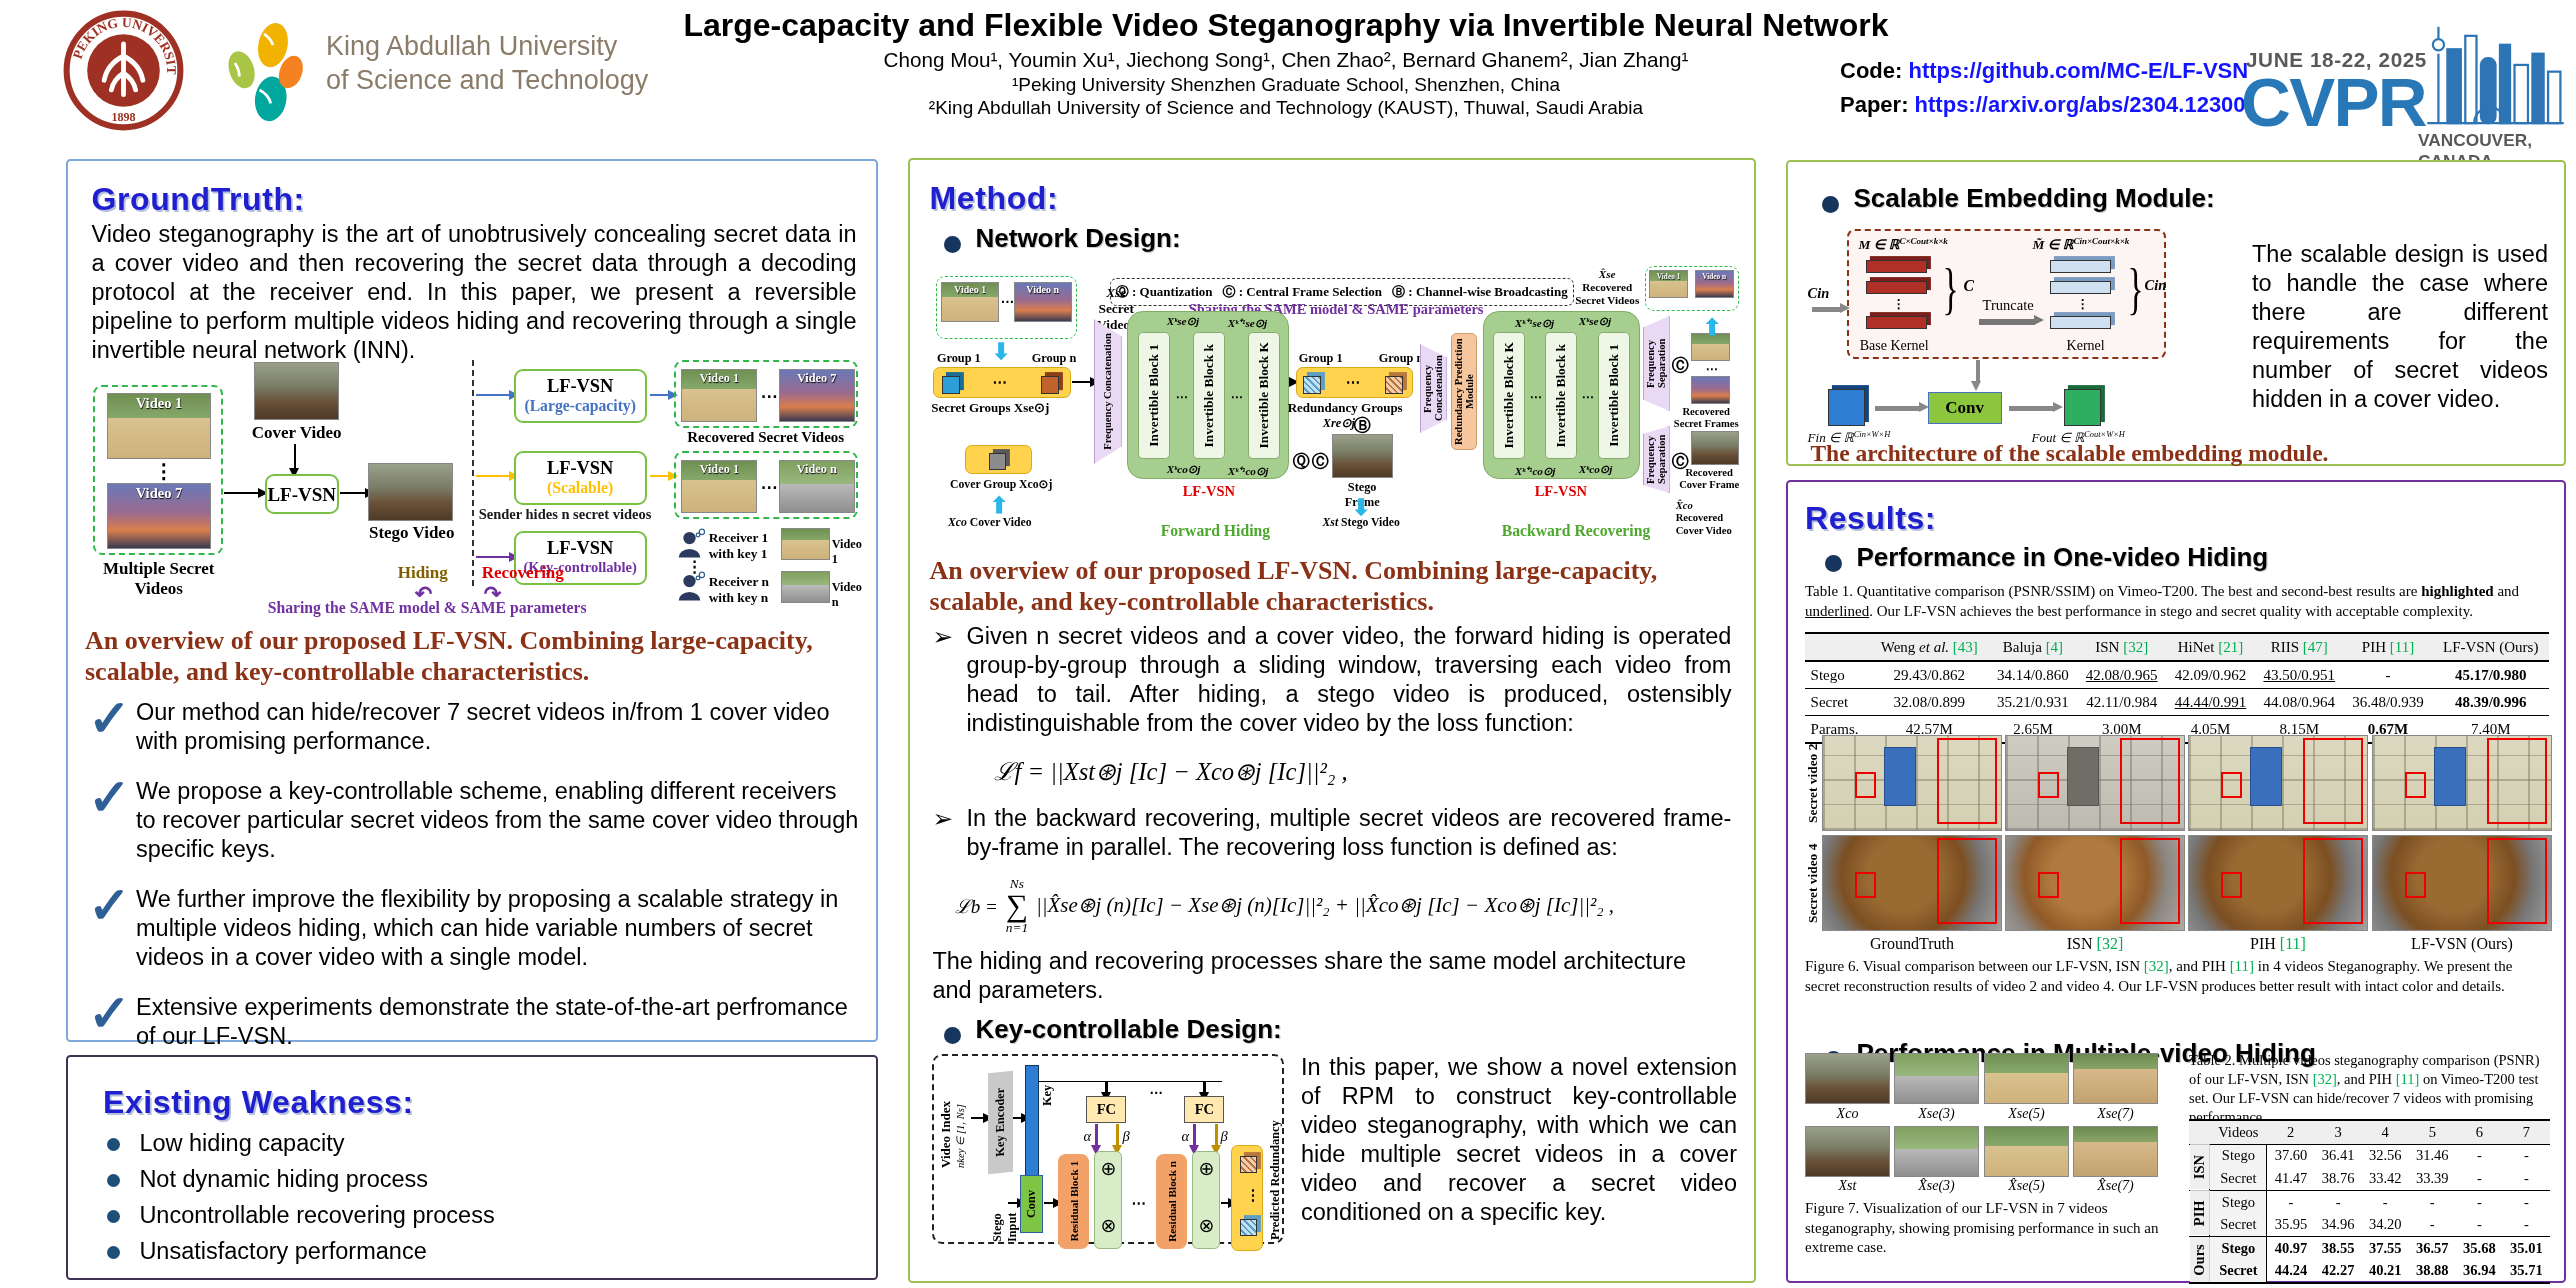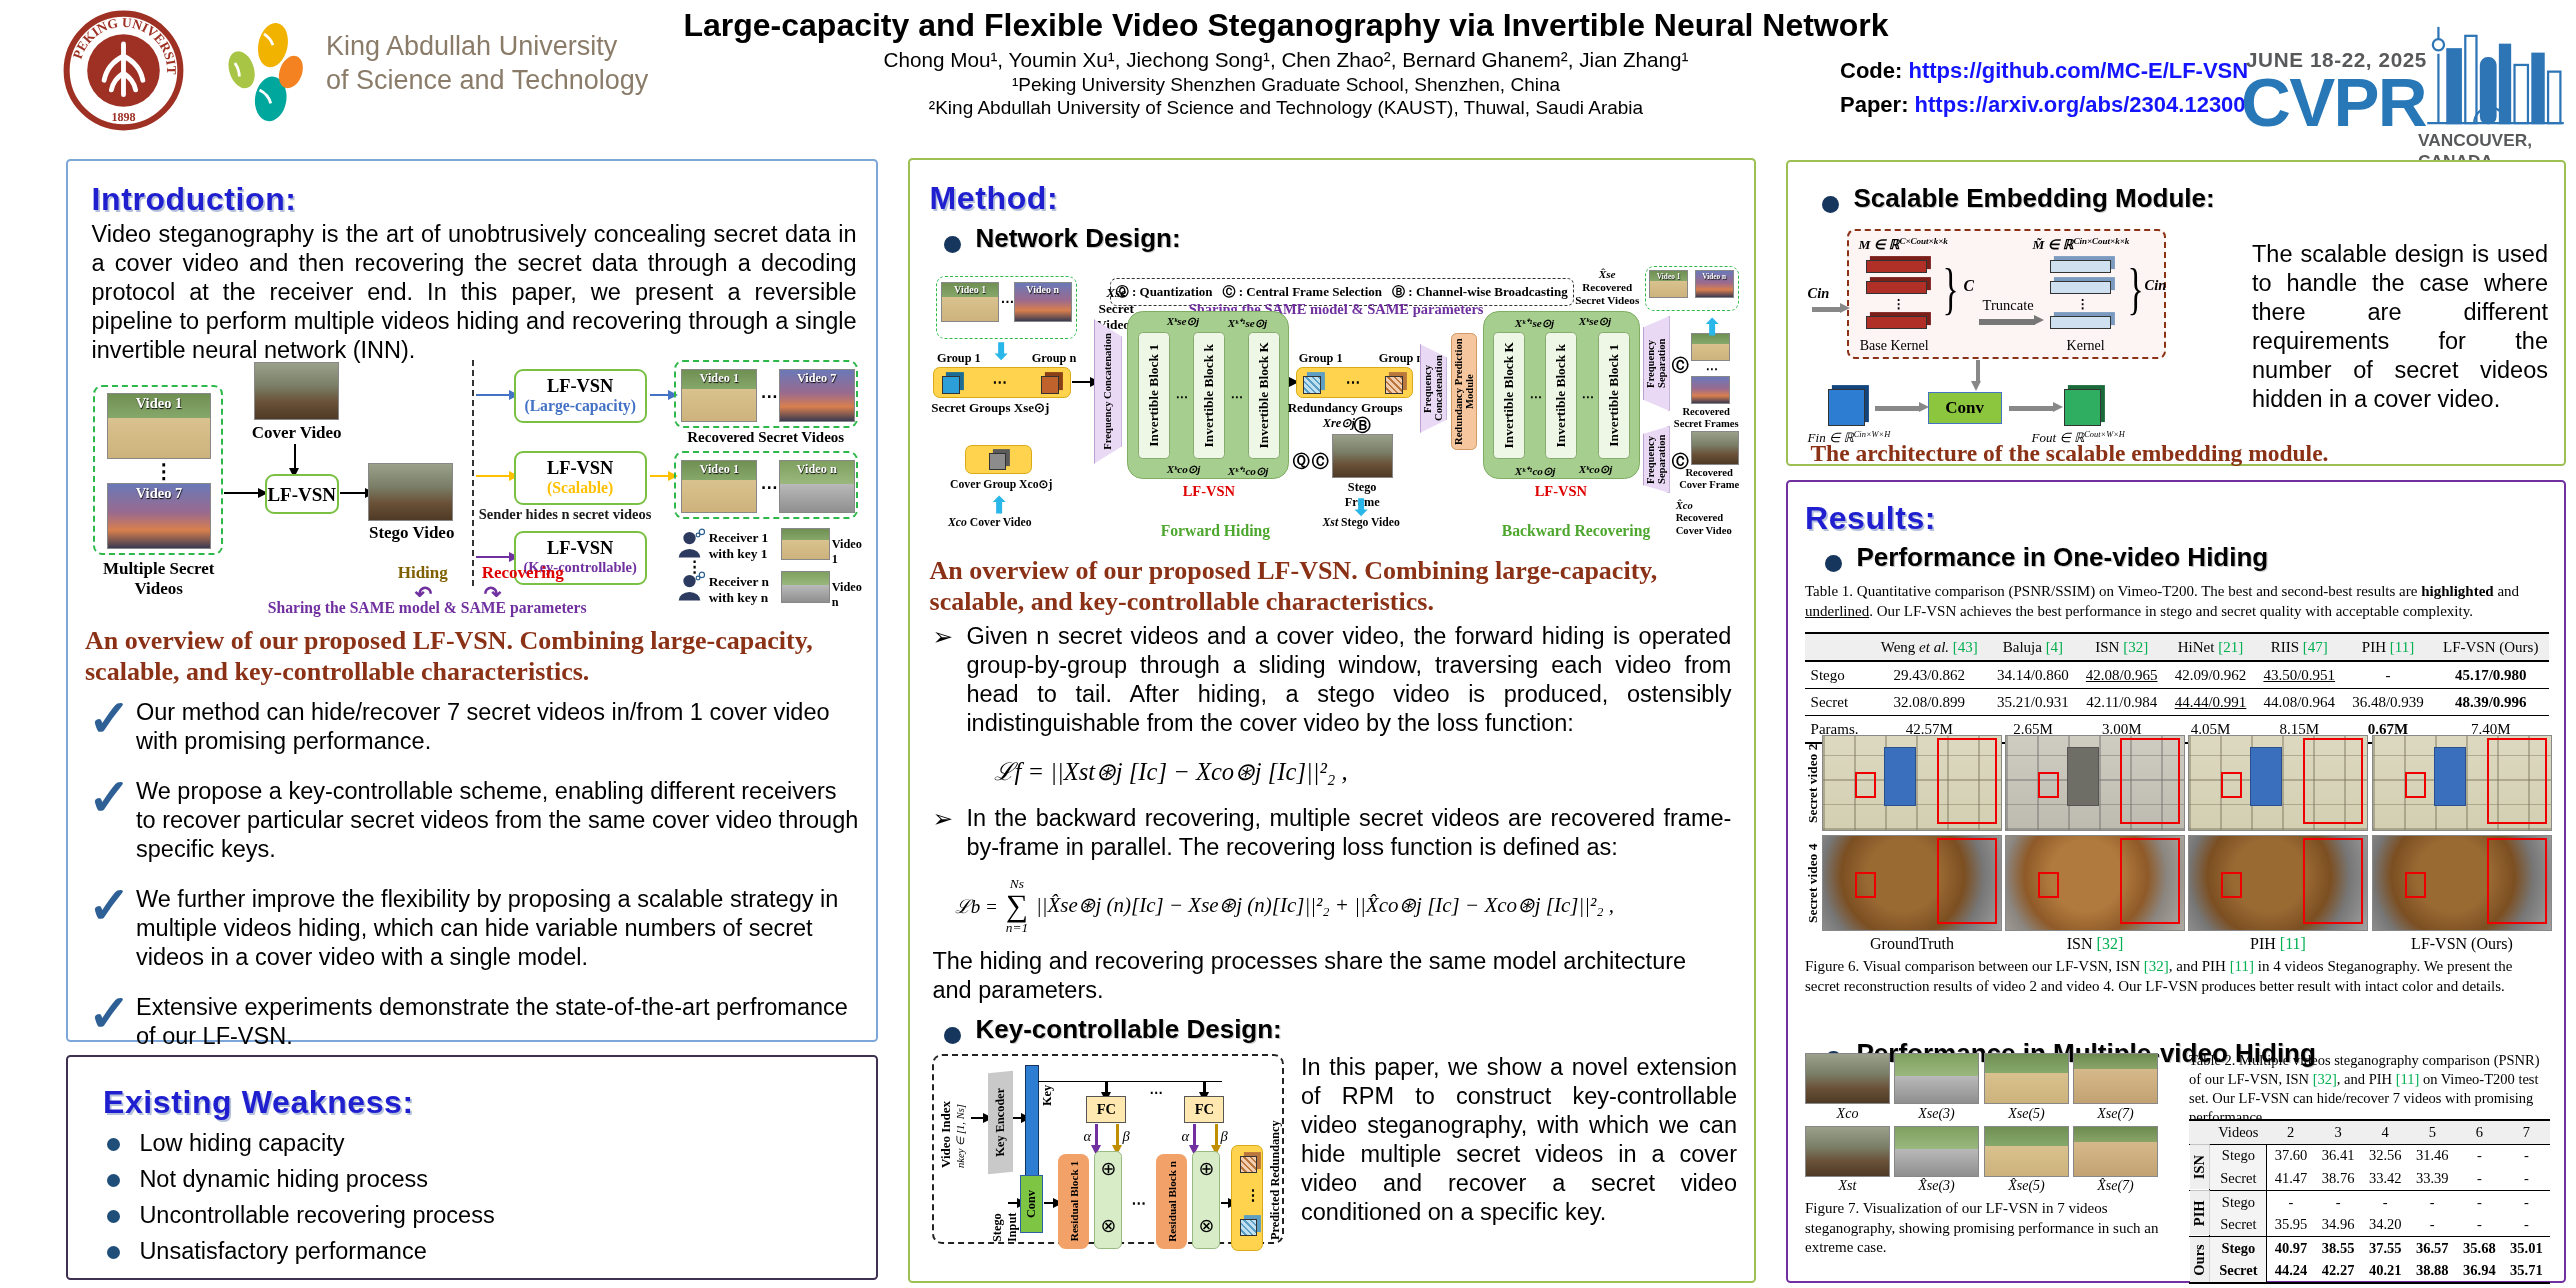--- a/index.html
+++ b/index.html
@@ -132,21 +132,21 @@
       <rect x="80" y="40" width="12" height="52"></rect>
       <rect x="96" y="30" width="10" height="62" fill="#2e75b6"></rect>
       <rect x="110" y="46" width="11" height="46"></rect>
       <path d="M44 92 a14 14 0 0 1 28 0"></path>
       <line x1="2" y1="92" x2="124" y2="92"></line>
     </g>
   </svg>
   <div class="abs" style="left:2418px;top:130px;font-size:17.3px;font-weight:bold;color:#58595b;">VANCOUVER, CANADA</div>
 
   <div id="intro-box" class="box" style="left:66px;top:159px;width:812px;height:883px;">
-    <div class="h1 abs" style="left:23.5px;top:20px;">Introduction:</div>
+    <div class="h1 abs" style="left:23.5px;top:20px;">GroundTruth:</div>
     <div class="body-text abs" style="left:23.5px;top:59px;width:765px;">Video steganography is the art of unobtrusively concealing secret data in a cover video and then recovering the secret data through a decoding protocol at the receiver end. In this paper, we present a reversible pipeline to perform multiple videos hiding and recovering through a single invertible neural network (INN).</div>
 
     <div class="abs" style="left:15.7px;top:199px;width:779px;height:253px;">
       <div class="dashedg" style="left:9px;top:24.6px;width:130px;height:170px;">
         <div class="vid sc-bike" style="left:12.3px;top:6.7px;width:104px;height:66px;">
             <span class="nm" style="font-size:14.5px">Video 1</span>
           </div>
         <div class="abs" style="left:59px;top:72px;font-size:20px;font-weight:bold;">⋮</div>
         <div class="vid sc-sunset" style="left:12.3px;top:96px;width:104px;height:66px;">
             <span class="nm" style="font-size:14.5px">Video 7</span>

